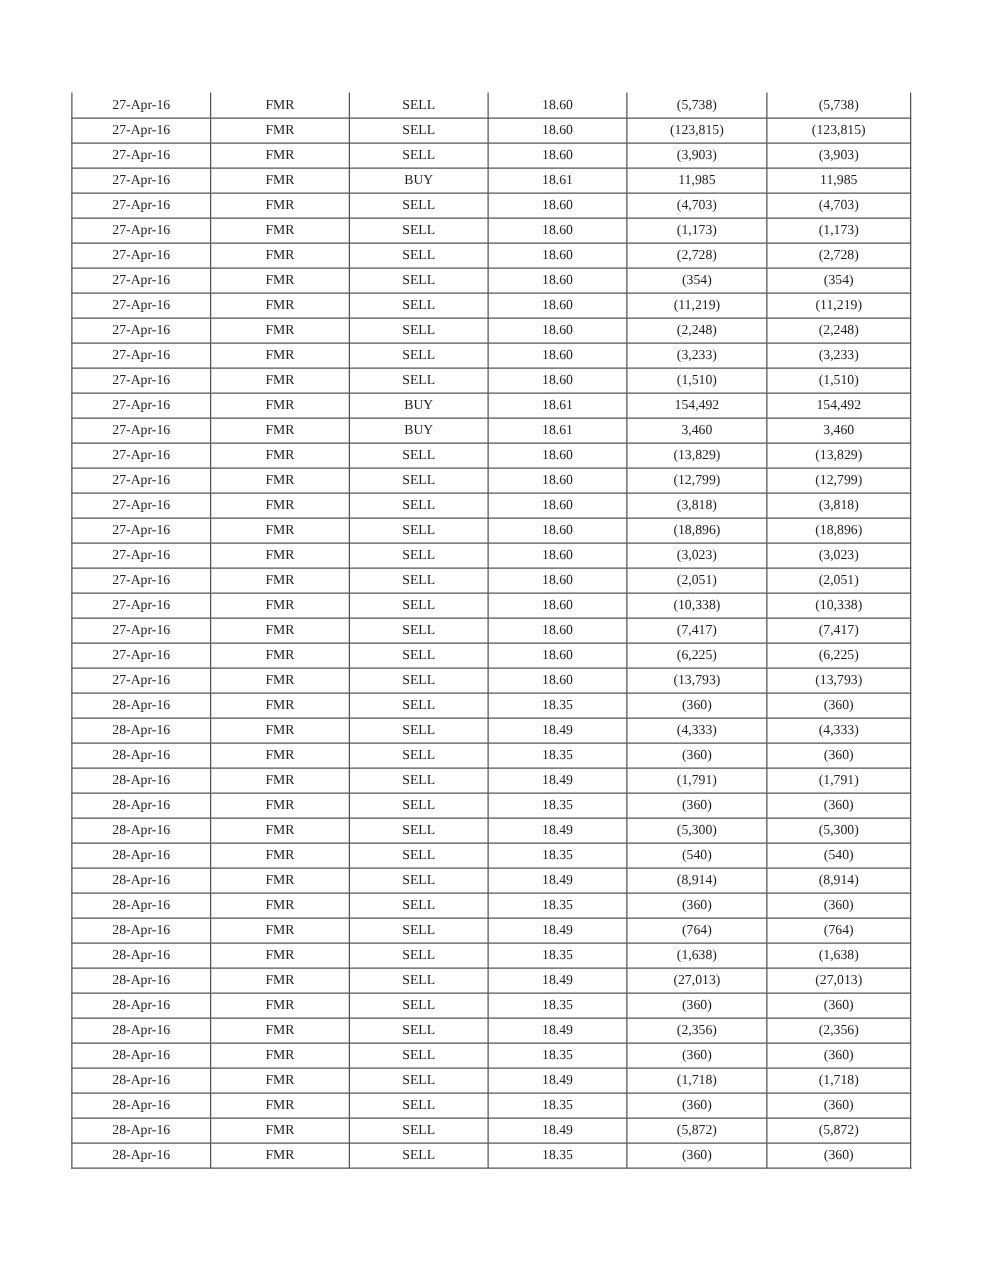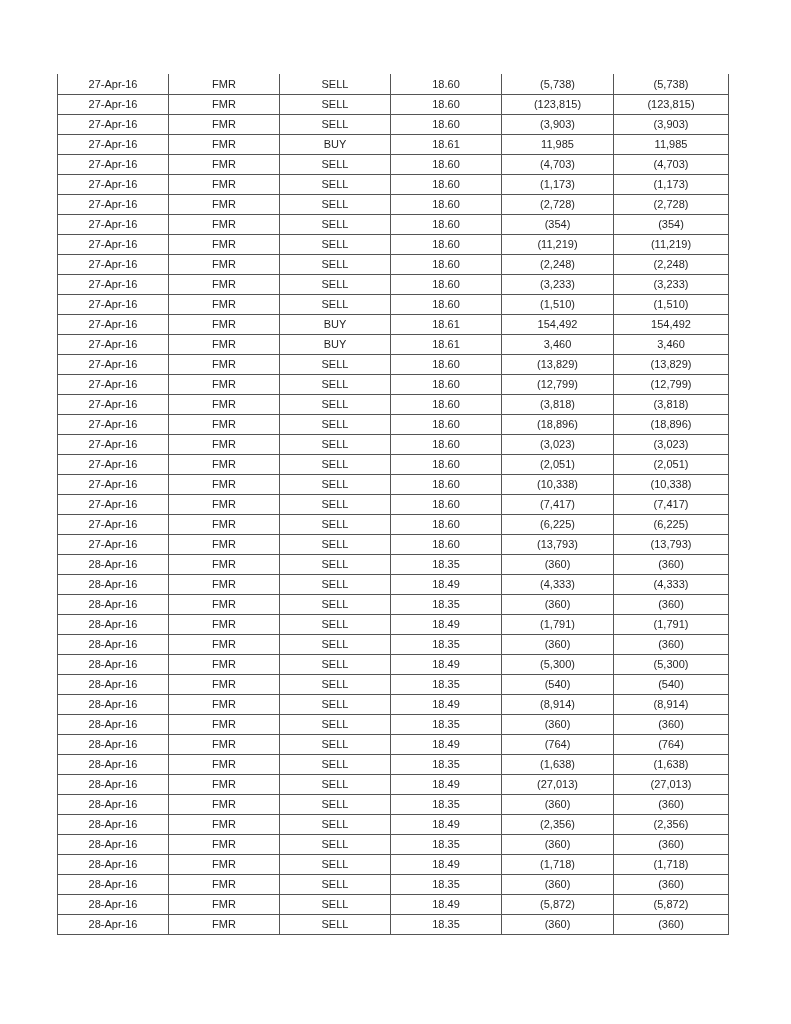--- a/index.html
+++ b/index.html
@@ -13,20 +13,21 @@
   .page {
     position: absolute; left: 0; top: 0;
     width: 791px; height: 1024px; background: #ffffff;
   }
   table.trades {
     position: absolute;
     left: 57px; top: 74px;
     width: 671px;
     border-collapse: collapse;
     table-layout: fixed;
+    font-family: Liberation Serif, serif;
   }
   table.trades td {
     border: 1px solid #555555;
     height: 20px;
     font-size: 11px;
     line-height: 12px;
     color: #1f1f1f;
     text-align: center;
     vertical-align: middle;
     padding: 0 2px;

